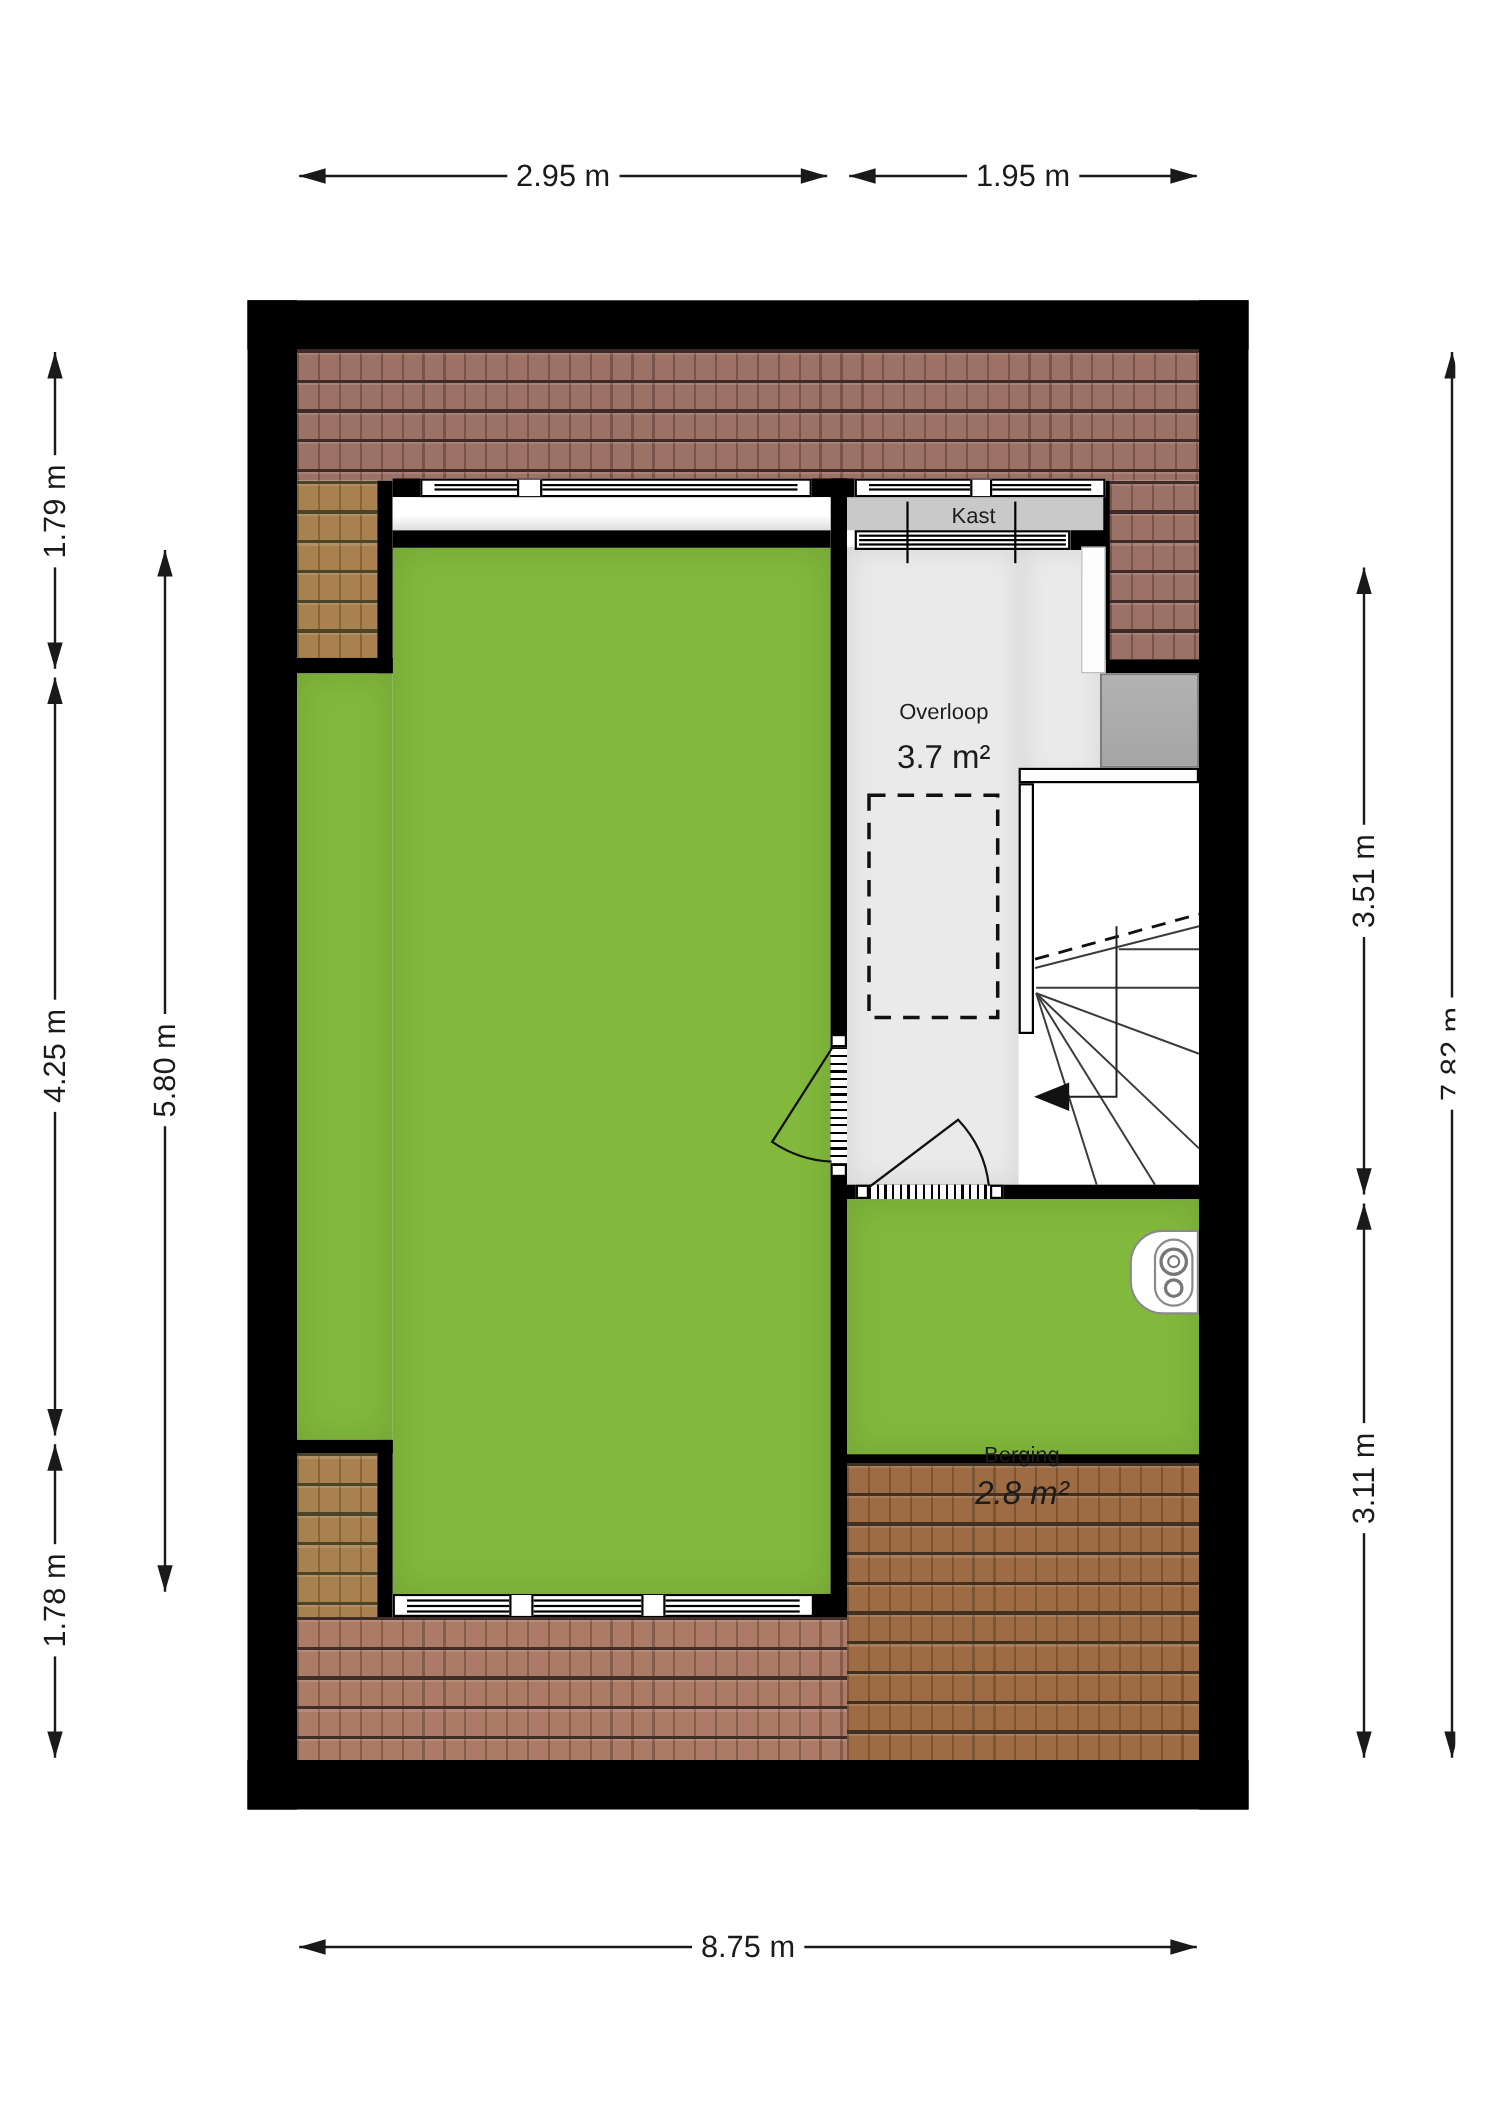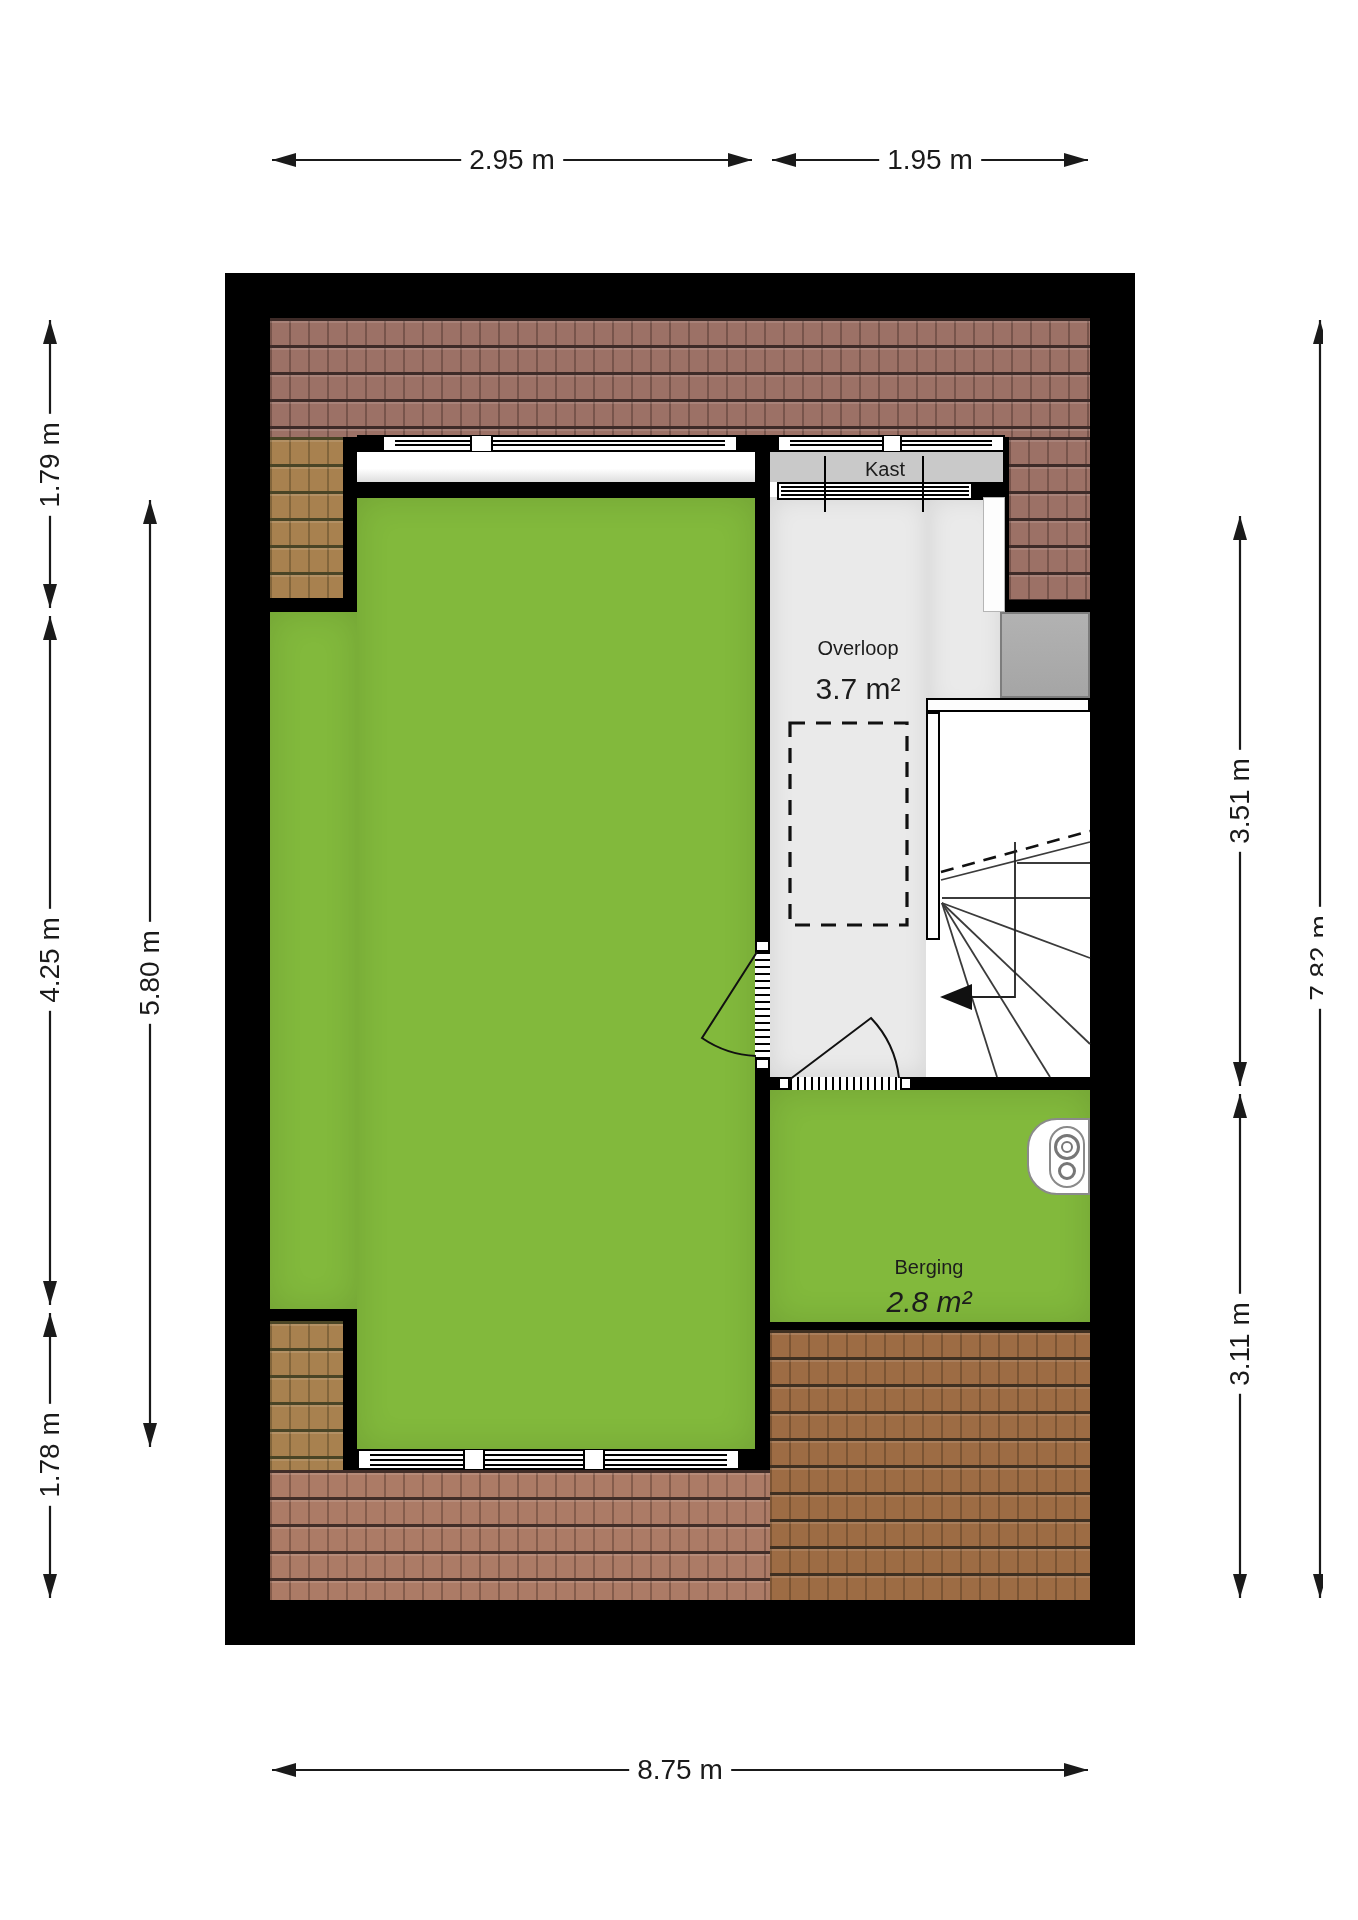--- a/index.html
+++ b/index.html
@@ -183,21 +183,21 @@
   <div class="dim v" style="left:150px;top:973px;">5.80 m</div>
   <div class="dim v" style="left:1240px;top:801px;">3.51 m</div>
   <div class="dim v" style="left:1240px;top:1344px;">3.11 m</div>
   <div class="dim v" style="left:1320px;top:958px;">7.82 m</div>
   <div class="dim" style="left:680px;top:1770px;">8.75 m</div>
 
   <div class="lbl" style="left:858px;top:668px;">
     <div class="l1">Overloop</div>
     <div class="l2">3.7 m²</div>
   </div>
-  <div class="lbl" style="left:929px;top:1284px;">
+  <div class="lbl" style="left:929px;top:1340px;">
     <div class="l1" style="line-height:36px;">Berging</div>
     <div class="l2" style="line-height:34px;font-style:italic;">2.8 m²</div>
   </div>
   <div class="lbl" style="left:885px;top:469px;">
     <div class="l1" style="line-height:32px;">Kast</div>
   </div>
 
 </div>
 
 </body></html>

